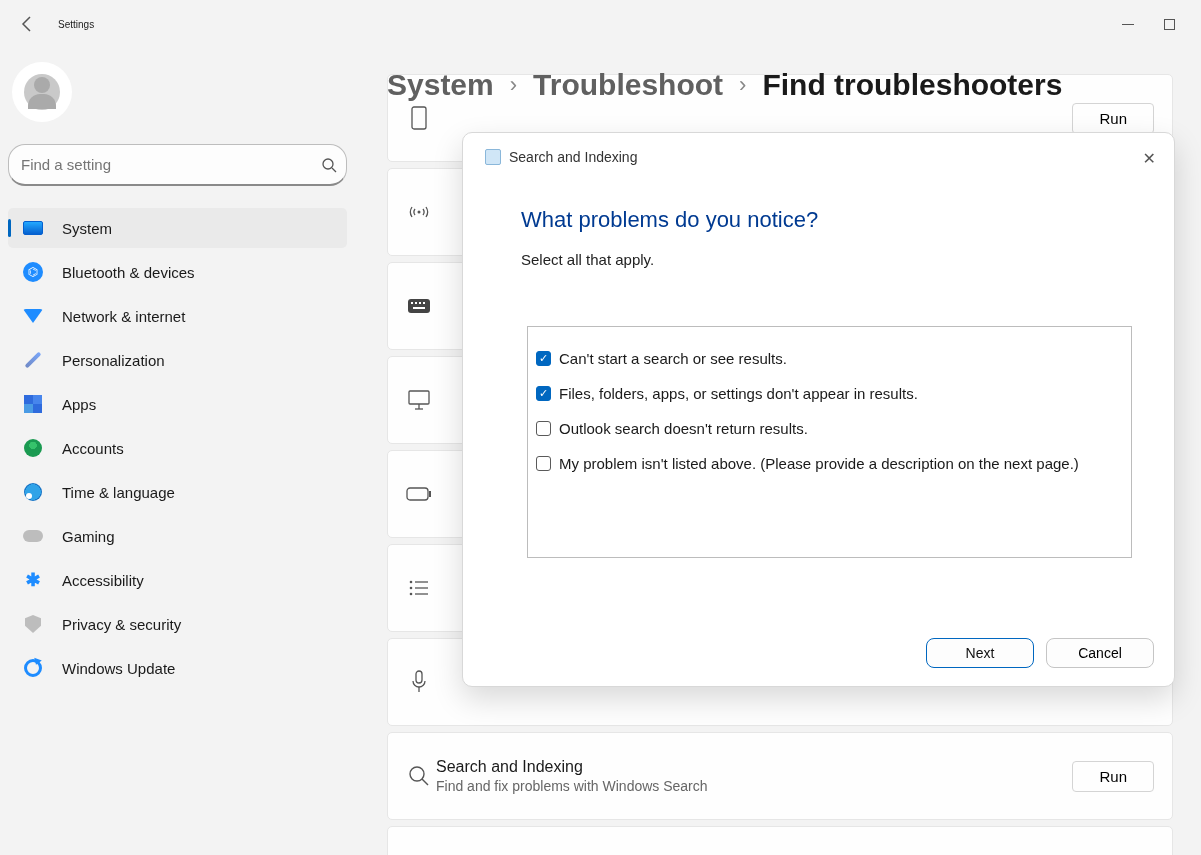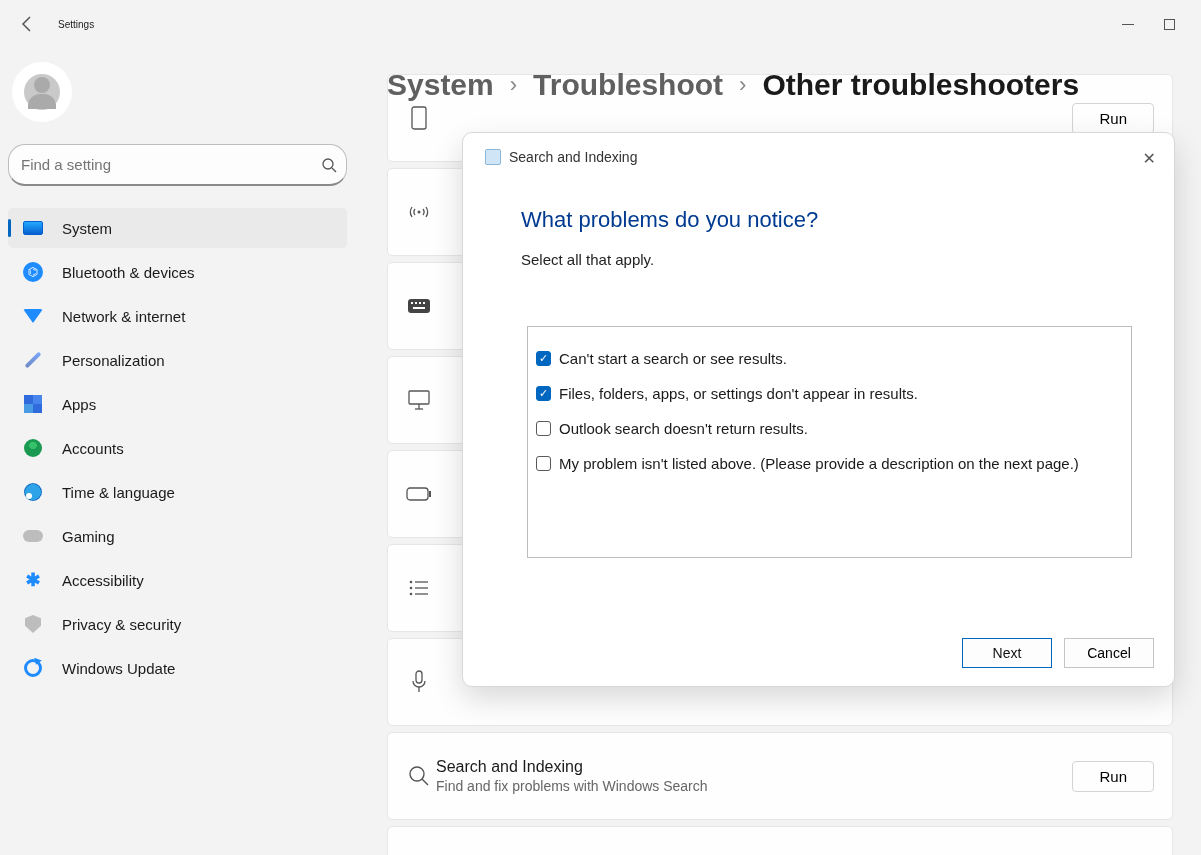--- a/index.html
+++ b/index.html
@@ -205,24 +205,24 @@
     display:flex;align-items:center;justify-content:center;
   }
   .cb.checked { background:#0067c0;border-color:#0067c0;}
   .cb.checked::after{content:"✓";color:#fff;font-size:11px;line-height:1;}
   .dlg-footer {
     margin-top:auto;
     display:flex; gap:12px; justify-content:flex-end;
     padding-top: 14px;
   }
   .dlg-btn {
-    width: 90px; height:30px;
+    width: 108px; height:30px;
     border:1px solid #c5c5c5;
     background:#fdfdfd;
-    border-radius:0;
+    border-radius:8px;
     font-size:14px;
     cursor:pointer;
   }
   .dlg-btn.primary { border-color:#0067c0; color:#111; }
 
   svg { display:block; }
 </style>
 </head>
 <body>
 
@@ -323,21 +323,21 @@
       </li>
     </ul>
   </aside>
 
   <main class="main">
     <div class="breadcrumb">
       <span class="bc-link">System</span>
       <span class="bc-sep">›</span>
       <span class="bc-link">Troubleshoot</span>
       <span class="bc-sep">›</span>
-      <span class="bc-current">Other troubleshooters</span>
+      <span class="bc-current">Find troubleshooters</span>
     </div>
 
     <div class="row clipped-top">
       <span class="row-icon">
           <svg width="18" height="24" viewBox="0 0 18 24">
             <rect x="2" y="1" width="14" height="22" rx="2" fill="none" stroke="#555" stroke-width="1.3"></rect>
           </svg>
         </span>
       <div class="row-body"></div>
       <button class="run-btn">Run</button>

